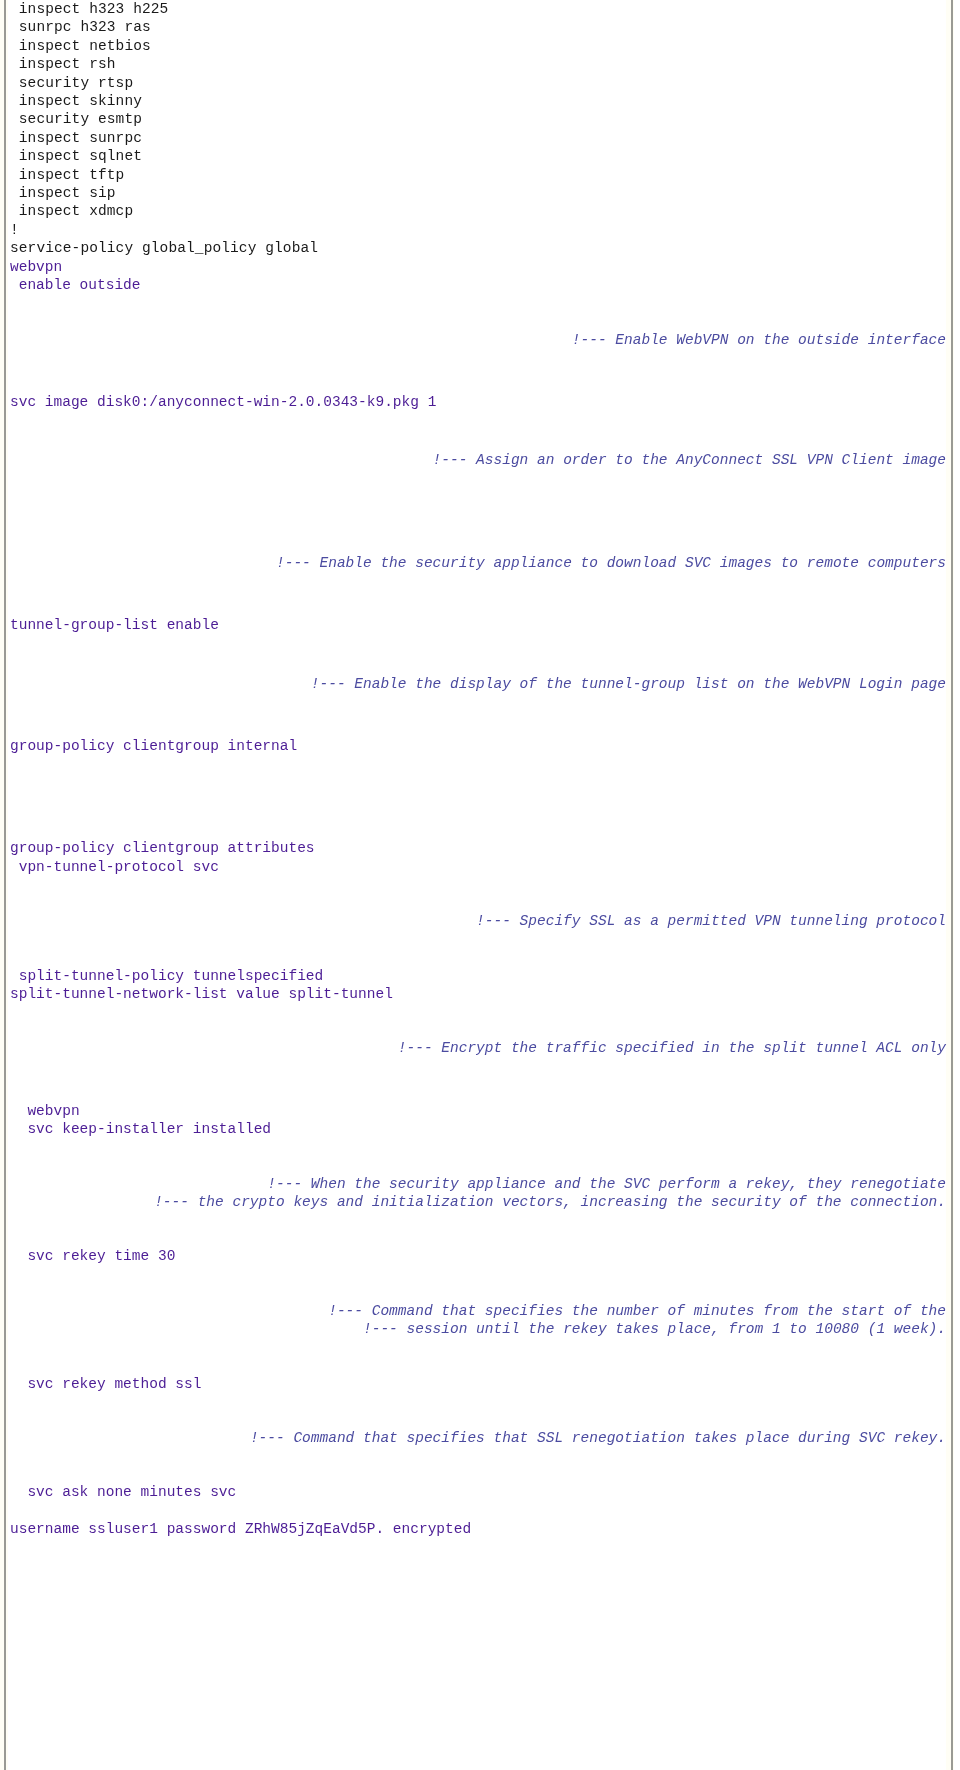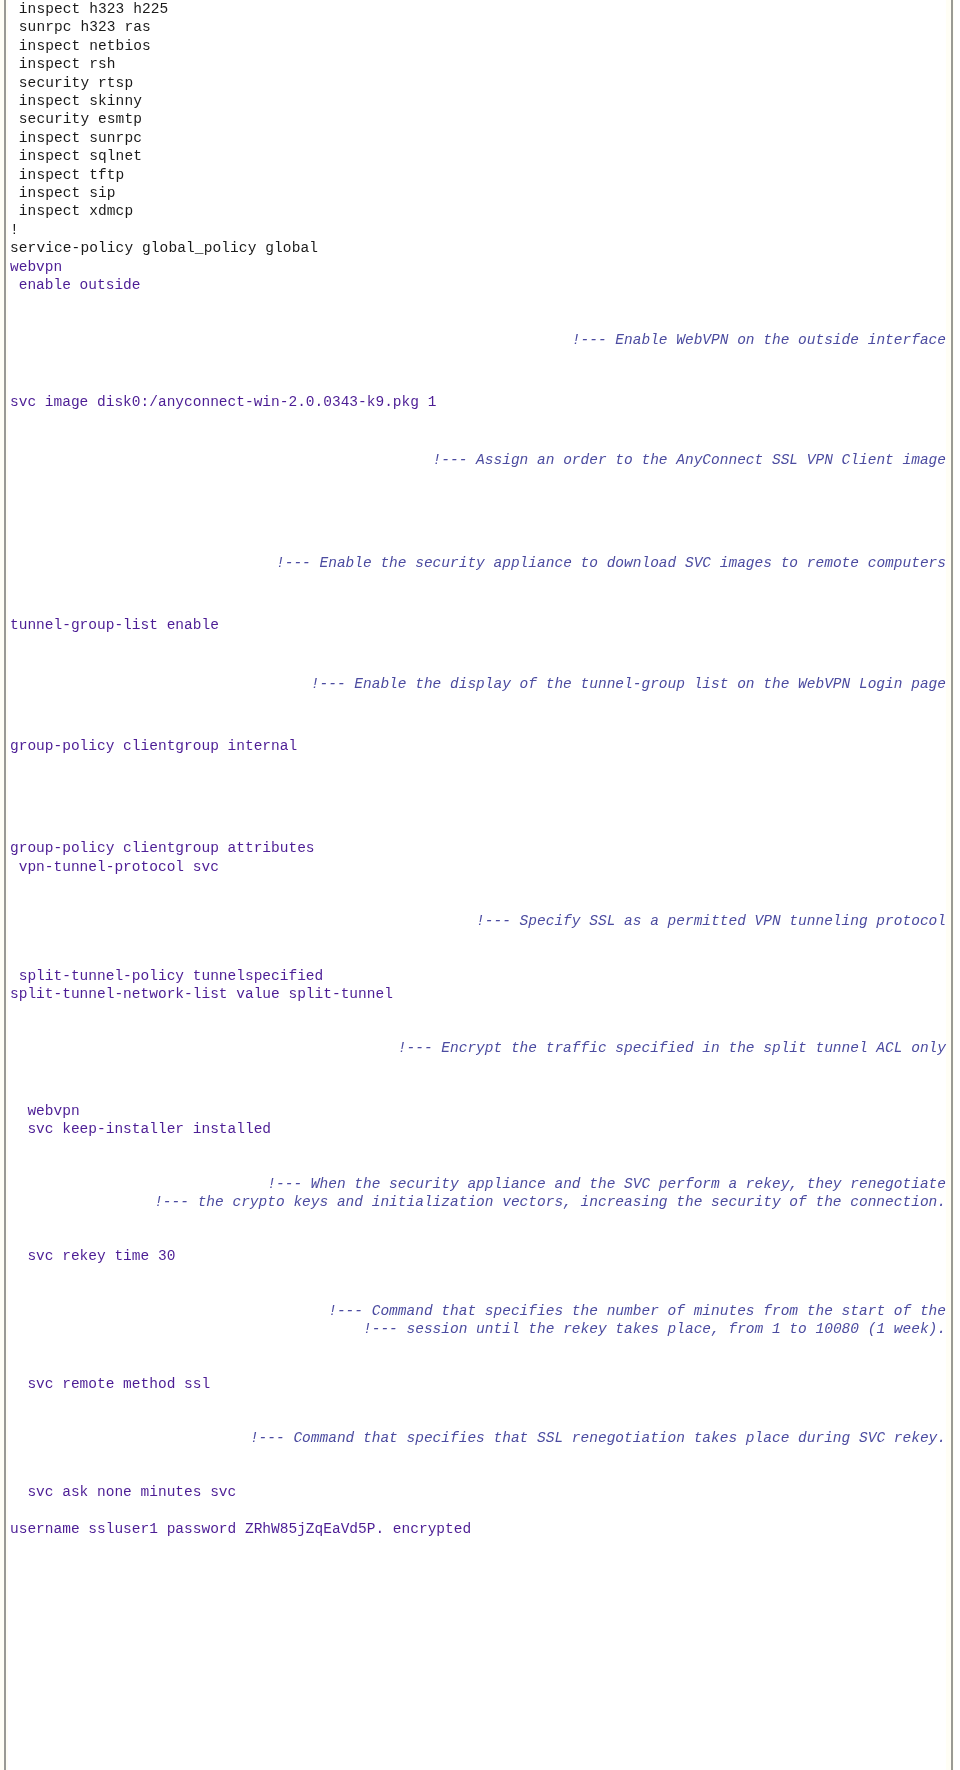--- a/index.html
+++ b/index.html
@@ -199,21 +199,21 @@
     <div class="block">
       <div class="line cmd indent-0">  svc rekey time 30</div>
       <div class="gap-md"></div>
       <div class="line remark indent-0">!--- Command that specifies the number of minutes from the start of the</div>
       <div class="line remark indent-0">!--- session until the rekey takes place, from 1 to 10080 (1 week).</div>
     </div>
 
     <div class="gap-md"></div>
 
     <div class="block">
-      <div class="line cmd indent-0">  svc remote method ssl</div>
+      <div class="line cmd indent-0">  svc rekey method ssl</div>
       <div class="gap-md"></div>
       <div class="line remark indent-0">!--- Command that specifies that SSL renegotiation takes place during SVC rekey.</div>
     </div>
 
     <div class="gap-md"></div>
 
     <div class="block">
       <div class="line cmd indent-0">  svc ask none minutes svc</div>
       <div class="gap-sm"></div>
       <div class="line cmd indent-0">username ssluser1 password ZRhW85jZqEaVd5P. encrypted</div>

